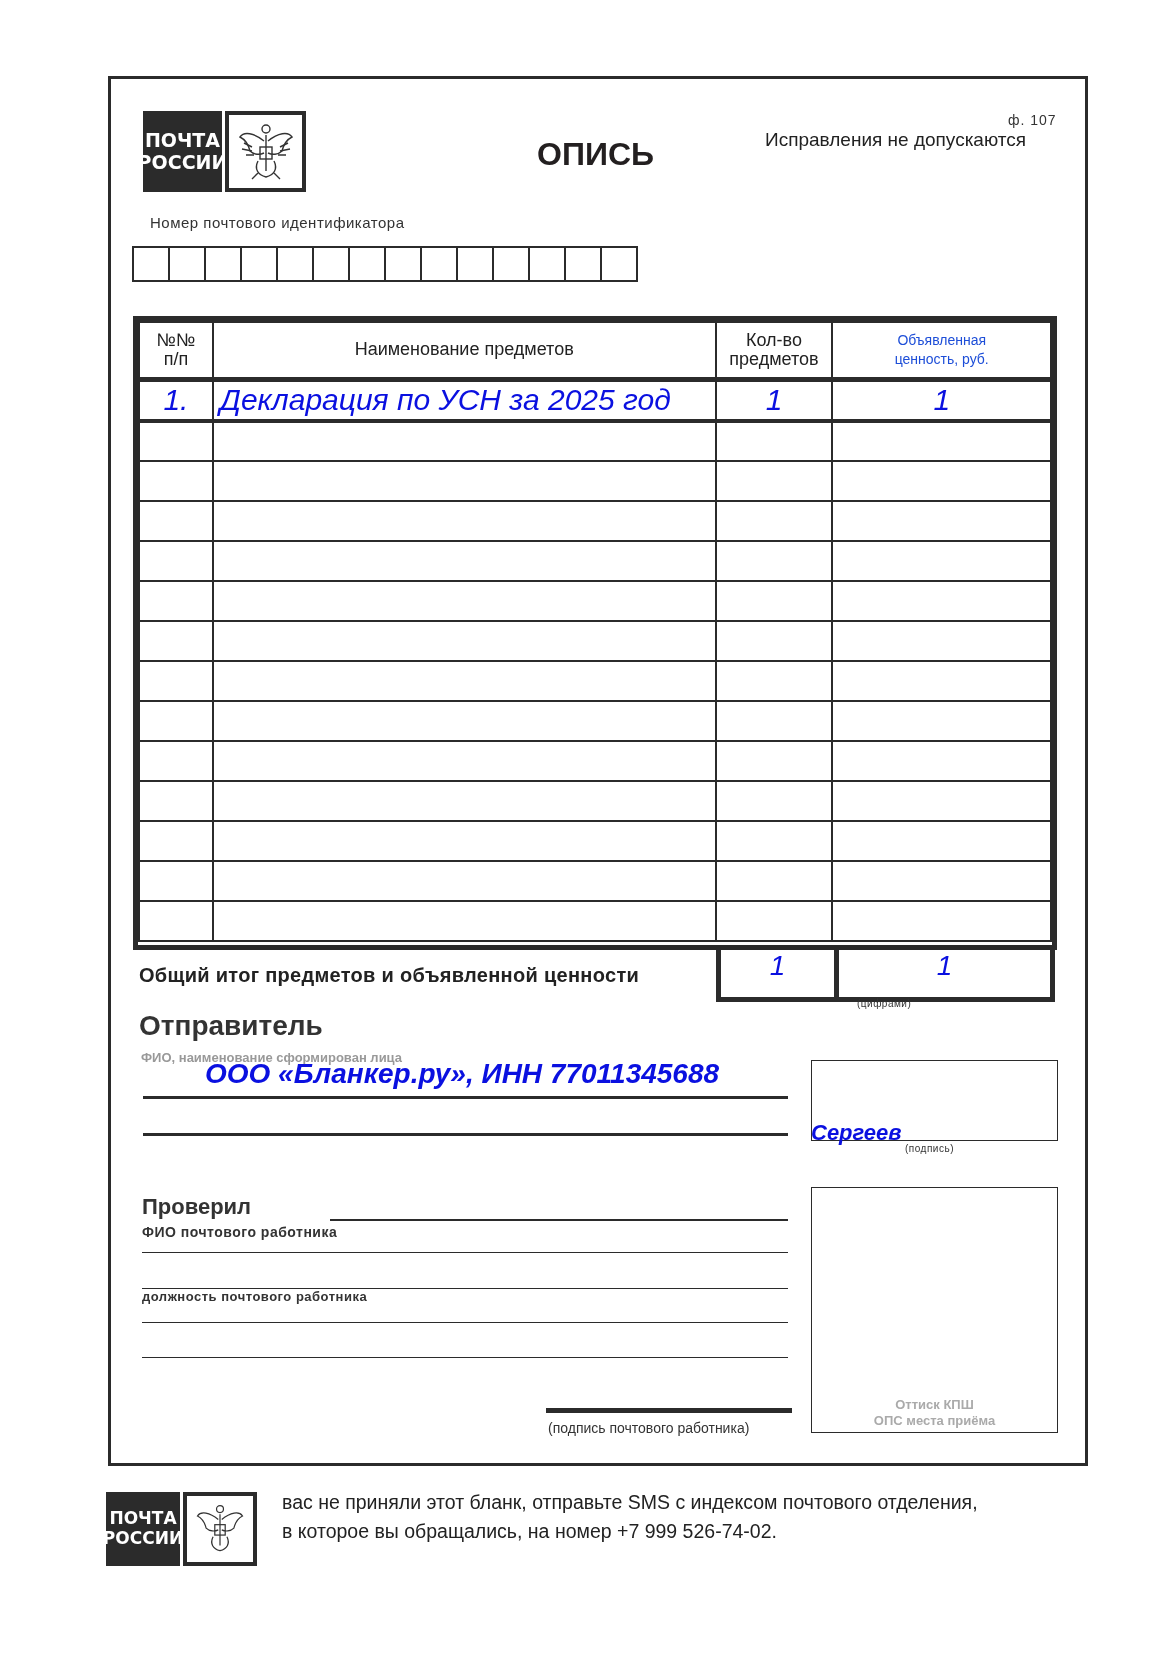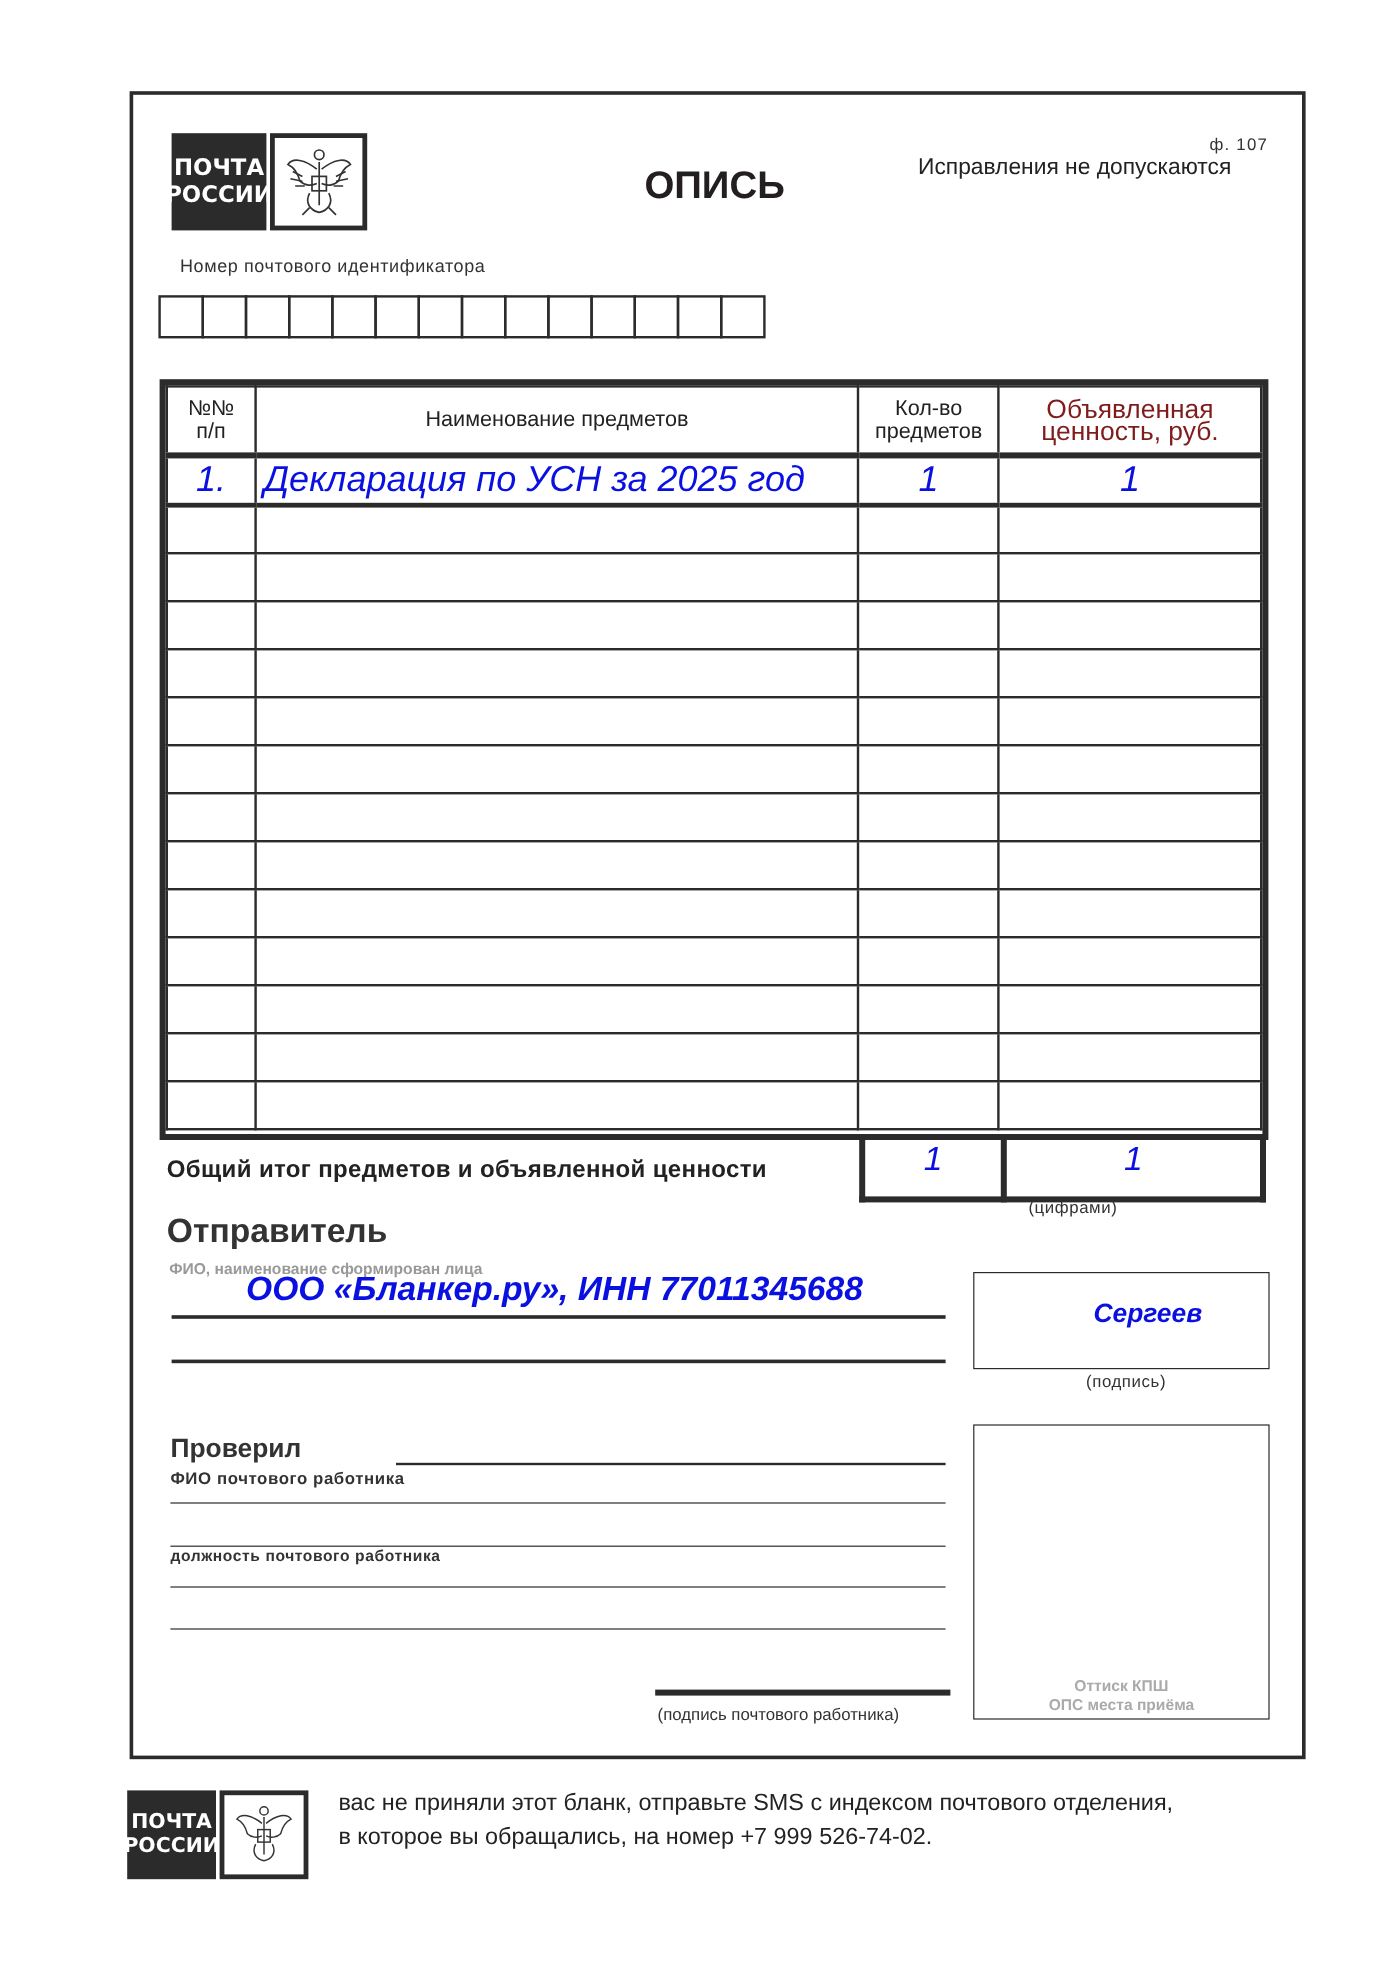--- a/index.html
+++ b/index.html
@@ -14,21 +14,21 @@
                  align-items:center; justify-content:center; }
   .title { font-weight:bold; font-size:32px; }
   .grid-cells { display:flex; }
   .grid-cells span { width:38px; height:36px; border:2px solid #2b2b2b; box-sizing:border-box; margin-right:-2px; display:block; }
   table.inv { border-collapse:collapse; position:absolute; }
   table.inv td { border:2px solid #2b2b2b; padding:0; text-align:center; box-sizing:border-box; }
   .hw { font-size:30px; font-style:italic; color:#0a10e0; font-family:"Liberation Sans", sans-serif; }
   .hw-bold { font-weight:bold; font-style:italic; color:#0a10e0; }
   .line { position:absolute; background:#2b2b2b; }
   .box { position:absolute; border:1.5px solid #2b2b2b; box-sizing:border-box; }
-  .caption { font-size:14px; color:#333; letter-spacing:0.5px; }
+  .caption { font-size:10px; color:#333; letter-spacing:0.5px; }
   .label-bold { font-weight:bold; }
 </style>
 </head>
 <body>
 
 <div class="abs frame"></div>
 
 <div class="abs logo-dark" style="left:143px;top:111px;width:79px;height:81px;font-size:19px;">
   <span>ПОЧТА</span>
   <span>РОССИИ</span>
@@ -85,21 +85,21 @@
           <div>№№</div>
           <div>п/п</div>
         </td>
         <td style="font-size: 18px; line-height: 19px; color: rgb(34, 34, 34); border-bottom: 5px solid rgb(43, 43, 43);">
           <div>Наименование предметов</div>
         </td>
         <td style="font-size: 18px; line-height: 19px; color: rgb(34, 34, 34); border-bottom: 5px solid rgb(43, 43, 43);">
           <div>Кол-во</div>
           <div>предметов</div>
         </td>
-        <td style="font-size: 22px; line-height: 19px; color: #7f1d1d; border-bottom: 5px solid rgb(43, 43, 43); margin-top: 13px;">
+        <td style="font-size: 14px; line-height: 19px; color: #1d4ed8; border-bottom: 5px solid rgb(43, 43, 43); margin-top: 13px;">
           <div>Объявленная</div>
           <div>ценность, руб.</div>
         </td>
       </tr>
       <tr style="height: 42px;">
         <td class="hw" style="border-bottom: 4px solid rgb(43, 43, 43);">1.</td>
         <td class="hw" style="text-align: left; padding-left: 6px; border-bottom: 4px solid rgb(43, 43, 43);">Декларация по УСН за 2025 год</td>
         <td class="hw" style="border-bottom: 4px solid rgb(43, 43, 43);">1</td>
         <td class="hw" style="border-bottom: 4px solid rgb(43, 43, 43);">1</td>
       </tr>
@@ -191,21 +191,21 @@
 <div class="abs hw" style="left:839px;top:950px;width:211px;text-align:center;font-size:28px;">1</div>
 <div class="abs caption" style="left:857px;top:998px;">(цифрами)</div>
 
 <div class="abs label-bold" style="left:139px;top:1010px;font-size:28px;color:#333;">Отправитель</div>
 <div class="abs label-bold" style="left:141px;top:1050px;font-size:13px;color:#999;">ФИО, наименование сформирован лица</div>
 <div class="abs hw-bold" style="left:205px;top:1058px;font-size:28px;">ООО «Бланкер.ру», ИНН 77011345688</div>
 <div class="line" style="left:143px;top:1096px;width:645px;height:3px;"></div>
 <div class="line" style="left:143px;top:1133px;width:645px;height:3px;"></div>
 
 <div class="box" style="left:811px;top:1060px;width:247px;height:81px;"></div>
-<div class="abs hw-bold" style="left:811px;top:1082px;width:291px;text-align:center;font-size:22px;">Сергеев</div>
+<div class="abs hw-bold" style="left:811px;top:1120px;width:291px;text-align:left;font-size:22px;">Сергеев</div>
 <div class="abs caption" style="left:905px;top:1143px;">(подпись)</div>
 
 <div class="abs label-bold" style="left:142px;top:1194px;font-size:22px;color:#333;">Проверил</div>
 <div class="line" style="left:330px;top:1219px;width:458px;height:2px;"></div>
 <div class="abs label-bold" style="left:142px;top:1224px;font-size:14px;color:#333;letter-spacing:0.5px;">ФИО почтового работника</div>
 <div class="line" style="left:142px;top:1252px;width:646px;height:1px;"></div>
 <div class="line" style="left:142px;top:1288px;width:646px;height:1px;"></div>
 <div class="abs label-bold" style="left:142px;top:1289px;font-size:13px;color:#333;letter-spacing:0.5px;">должность почтового работника</div>
 <div class="line" style="left:142px;top:1322px;width:646px;height:1px;"></div>
 <div class="line" style="left:142px;top:1357px;width:646px;height:1px;"></div>

